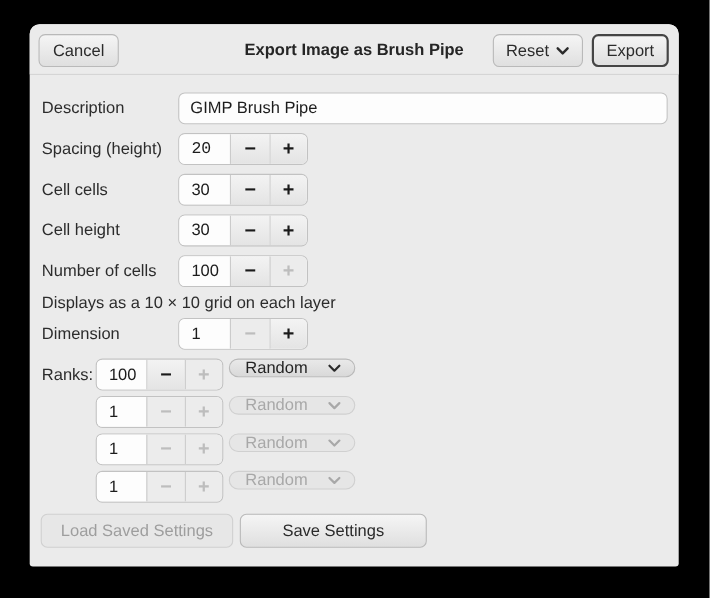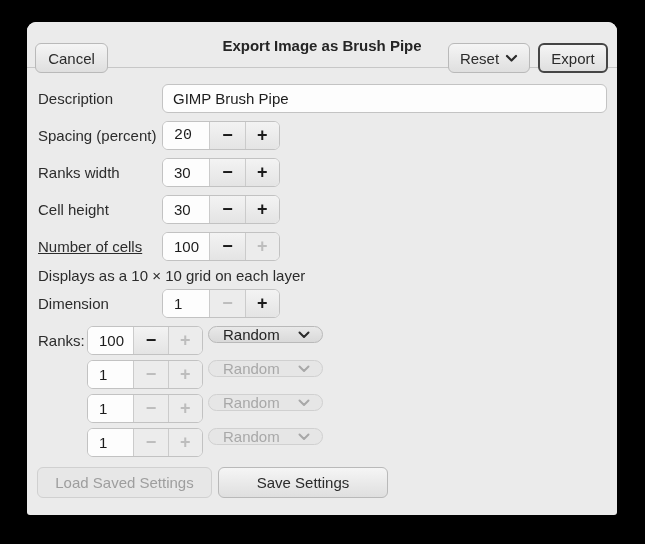--- a/index.html
+++ b/index.html
@@ -21,21 +21,21 @@
   .headerbar {
     position:absolute; left:0; top:0; width:100%; height:46px;
     border-bottom:1px solid #c7c7c7; border-radius:9px 9px 0 0;
     background:#ebebeb;
   }
   .hbtn {
     position:absolute; top:9px; height:30px;
     display:flex; align-items:center; justify-content:center;
     background:linear-gradient(#f5f5f5,#dfdfdf);
     border:1px solid #b9b9b9; border-radius:6px;
-    color:#2b2b2b; cursor:default; gap:6px;margin-top:12px;
+    color:#2b2b2b; cursor:default; gap:6px;
   }
   .hbtn.suggested { border:2px solid #454545; }
   .title {
     position:absolute; left:0; right:0; top:0; height:46px;
     display:flex; align-items:center; justify-content:center;
     font-weight:bold; color:#252525; pointer-events:none;
   }
   
   .row-label { position:absolute; left:11px; height:29px; display:flex; align-items:center; color:#2c2c2c; }
   .entry {
@@ -98,32 +98,32 @@
       </span>
     </div>
     <div class="hbtn suggested" style="left:511px; width:70px;">
       <span>Export</span>
     </div>
   </div>
 
   <div class="row-label" style="top:62px;">Description</div>
   <input class="entry" style="left: 135px; top: 62px; width: 445px;" value="GIMP Brush Pipe">
 
-  <div class="row-label" style="top:99px;">Spacing (percent)</div>
+  <div class="row-label" style="top:99px;">Spacing (height)</div>
   <div class="spin" style="left:135px; top:99px; width:118px;">
     <div class="val" style="width:47px;font-family:Liberation Mono, monospace;">20</div>
     <div class="seg-btn" style="width:36px;">
         <span>−</span>
       </div>
     <div class="seg-btn" style="width:35px;">
         <span>+</span>
       </div>
   </div>
 
-  <div class="row-label" style="top:136px;">Ranks width</div>
+  <div class="row-label" style="top:136px;">Cell cells</div>
   <div class="spin" style="left:135px; top:136px; width:118px;">
     <div class="val" style="width:47px;">30</div>
     <div class="seg-btn" style="width:36px;">
         <span>−</span>
       </div>
     <div class="seg-btn" style="width:35px;">
         <span>+</span>
       </div>
   </div>
 
@@ -131,21 +131,21 @@
   <div class="spin" style="left:135px; top:173px; width:118px;">
     <div class="val" style="width:47px;">30</div>
     <div class="seg-btn" style="width:36px;">
         <span>−</span>
       </div>
     <div class="seg-btn" style="width:35px;">
         <span>+</span>
       </div>
   </div>
 
-  <div class="row-label" style="top:210px;text-decoration:underline;">Number of cells</div>
+  <div class="row-label" style="top:210px;">Number of cells</div>
   <div class="spin" style="left:135px; top:210px; width:118px;">
     <div class="val" style="width:47px;">100</div>
     <div class="seg-btn" style="width:36px;">
         <span>−</span>
       </div>
     <div class="seg-btn off" style="width:35px;">
         <span>+</span>
       </div>
   </div>
 

